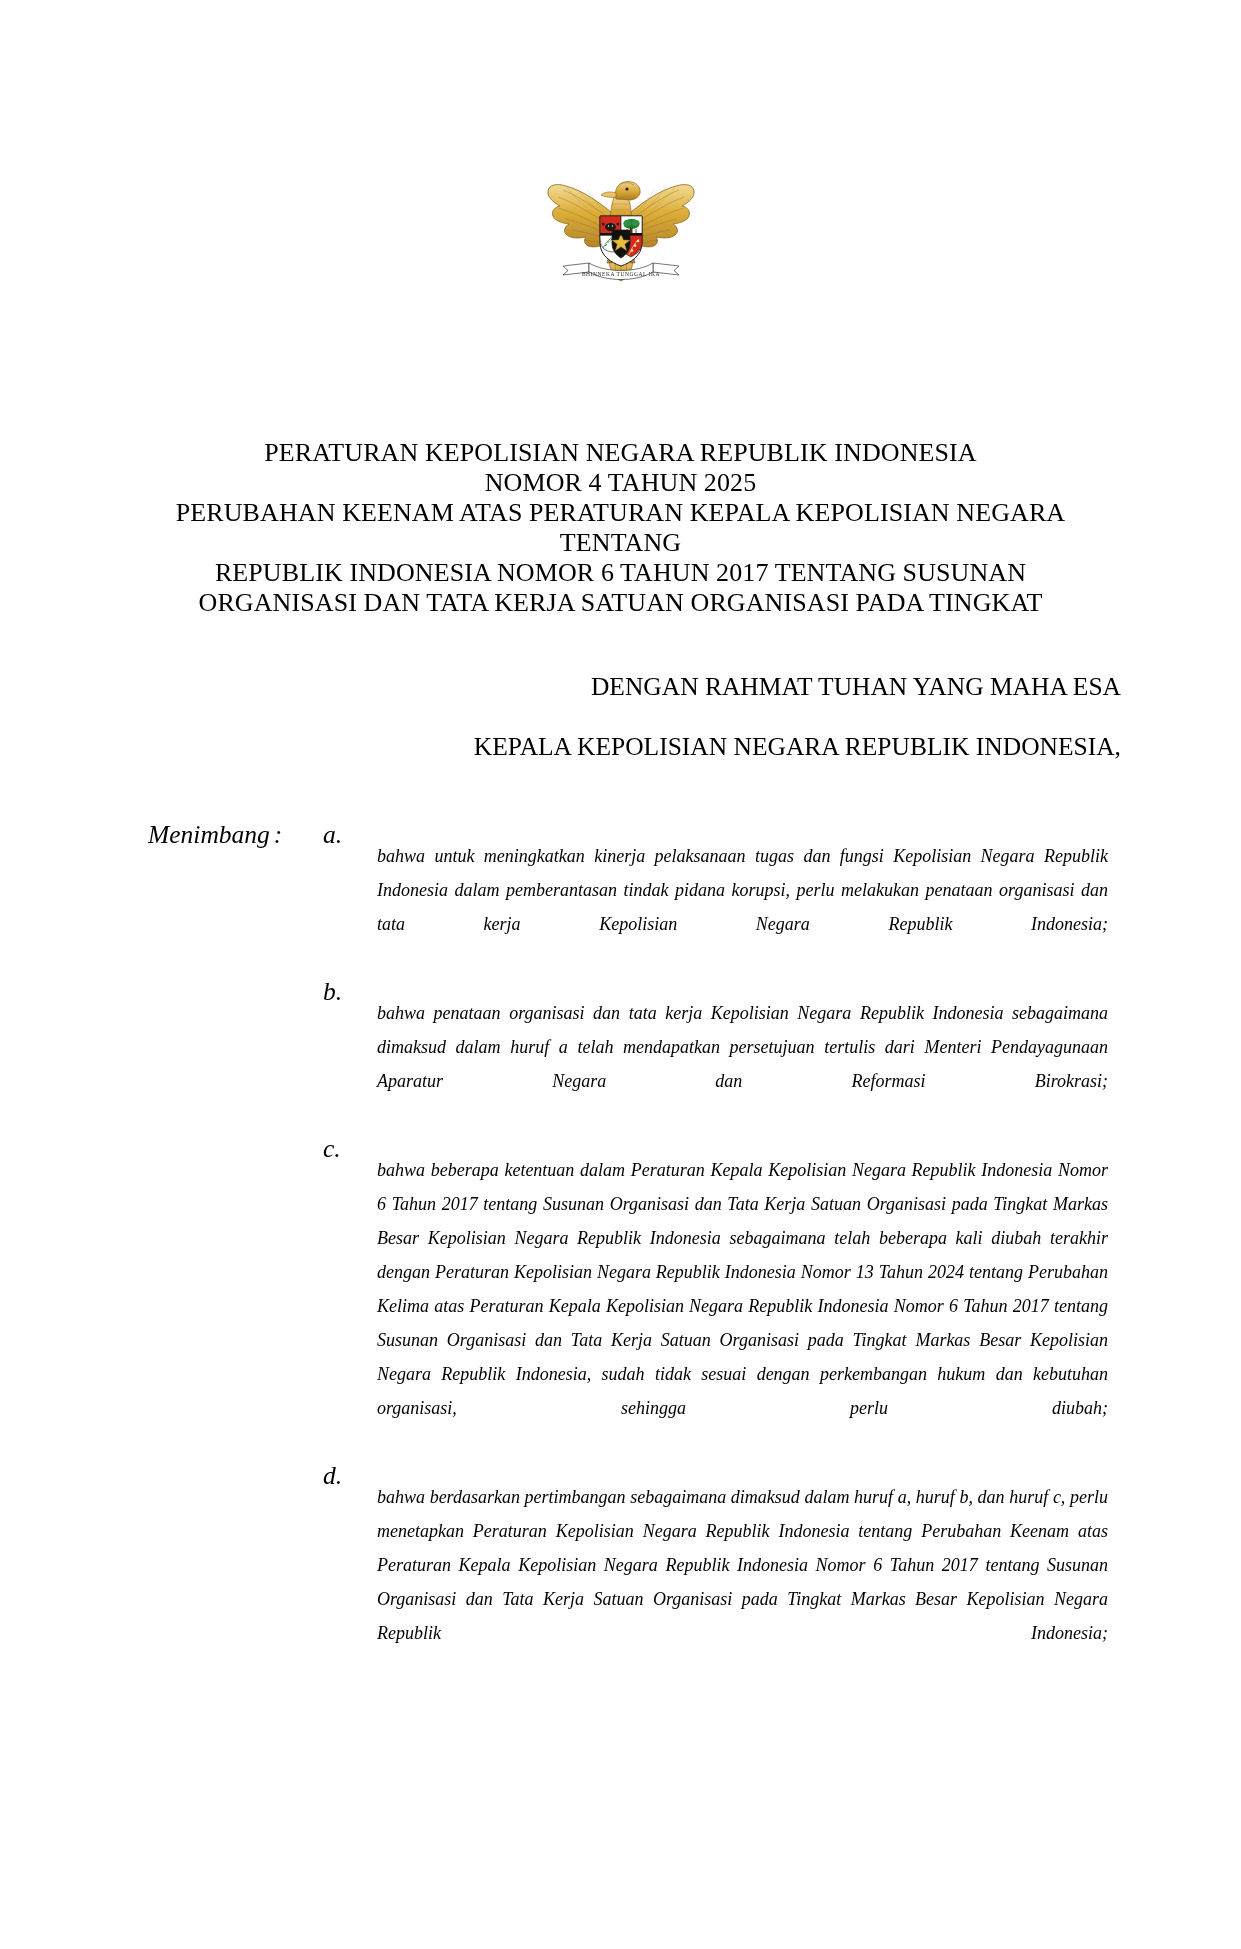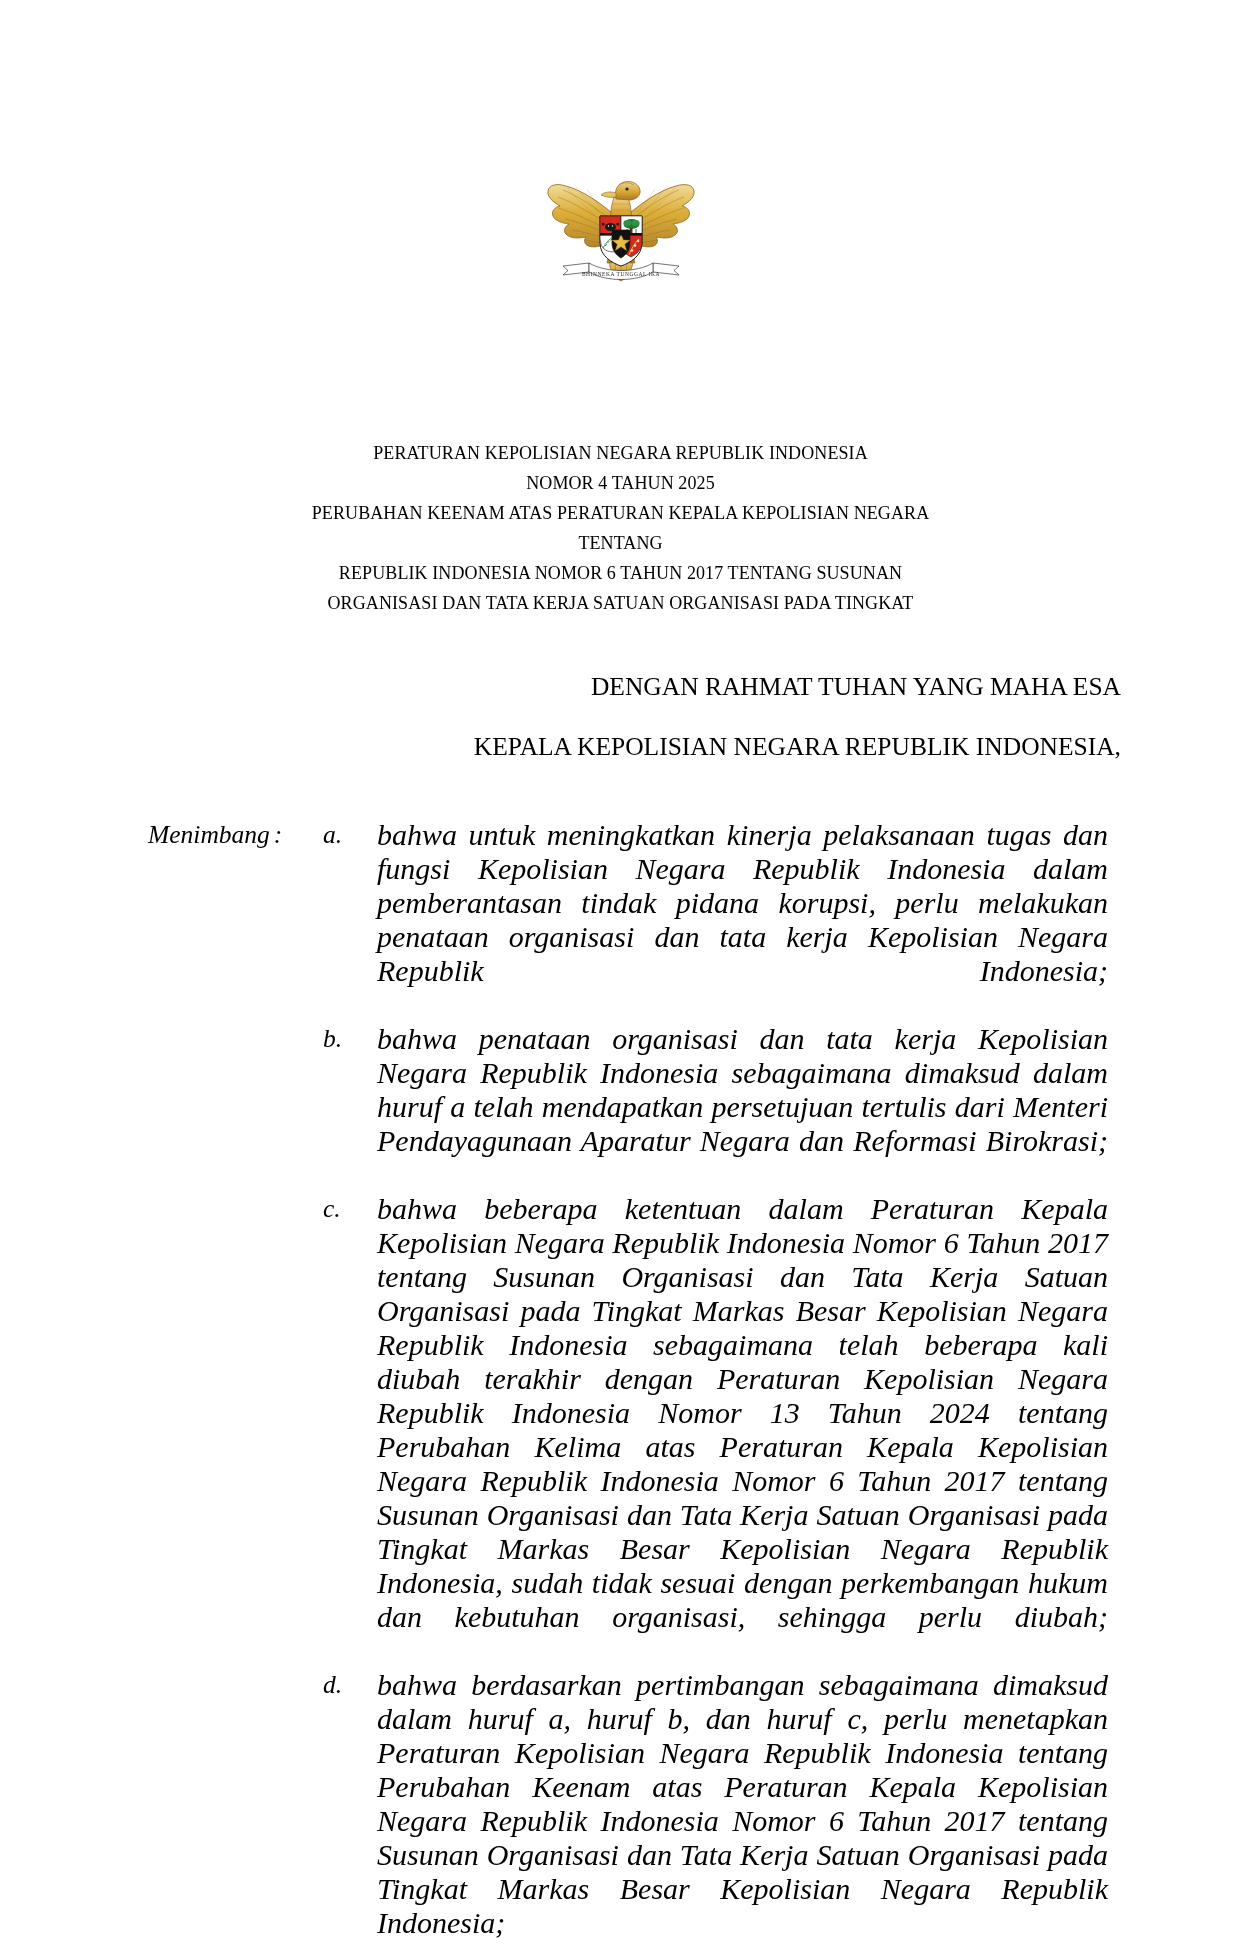--- a/index.html
+++ b/index.html
@@ -36,21 +36,21 @@
   
   .title-block {
     position: absolute;
     left: 120px;
     width: 1001px;
     top: 438px;
     text-align: center;
   }
   .title-line {
     font-family: "Liberation Serif", "DejaVu Serif", serif;
-    font-size: 18px;
+    font-size: 26px;
     line-height: 30px;
     letter-spacing: 0.1px;
     white-space: nowrap;
   }
 
   .subtitle-block {
     position: absolute;
     left: 120px;
     width: 1001px;
     top: 672px;
@@ -98,25 +98,26 @@
     align-items: flex-start;
   }
   .item-letter {
     width: 54px;
     flex: 0 0 54px;
     font-size: 25.5px;
     line-height: 34px;
   }
   .item-text {
     flex: 1 1 auto;
-    font-size: 30px;
+    font-size: 18px;
     line-height: 34px;
     text-align: justify;
     text-justify: inter-word;
     hyphens: none;
+    margin-top: 21px;
   }
   .item-text:after {
     content: "";
     display: inline-block;
     width: 100%;
   }
 </style>
 </head>
 <body>
 

